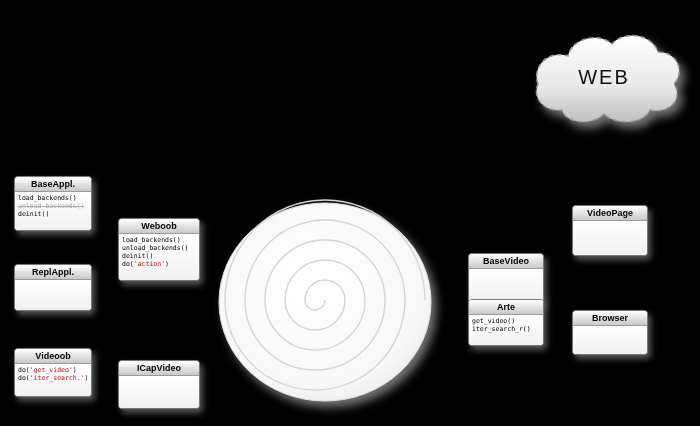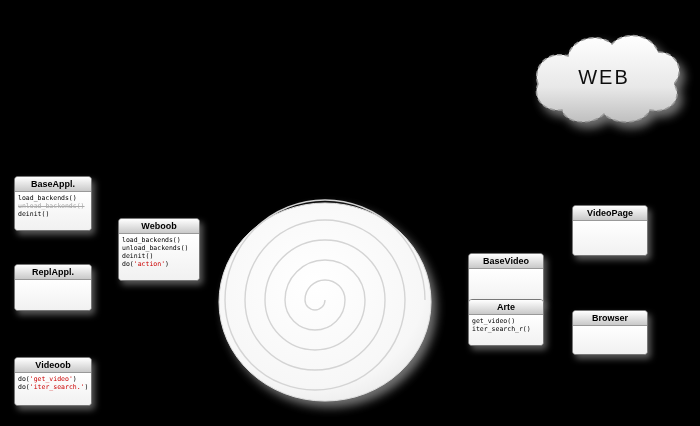--- a/index.html
+++ b/index.html
@@ -97,28 +97,32 @@
         <div class="mline"><span>deinit()</span></div>
         <div class="mline"><span>do(</span><span style="color: rgb(204, 0, 0);">'action'</span><span>)</span></div>
       </div>
   </div>
 
   <div class="cls" style="left:14px;top:264px;width:76px;">
     <div class="cls-h">ReplAppl.</div>
     <div class="cls-b" style="min-height:26px;"></div>
   </div>
 
-  <div class="cls" style="left:14px;top:357px;width:76px;">
+  <div class="cls" style="left:14px;top:348px;width:76px;">
     <div class="cls-h">Videoob</div>
     <div class="cls-b" style="min-height:28px;">
         <div class="mline"><span>do(</span><span style="color: rgb(204, 0, 0);">'get_video'</span><span>)</span></div>
         <div class="mline"><span>do(</span><span style="color: rgb(204, 0, 0);">'iter_search.'</span><span>)</span></div>
       </div>
   </div>
 
+  <div class="cls" style="left:118px;top:360px;width:80px;">
+    <div class="cls-h">ICapVideo</div>
+    <div class="cls-b" style="min-height:28px;"></div>
+  </div>
 
   <div class="cls" style="left:468px;top:208px;width:74px;margin-top:45px;">
     <div class="cls-h">BaseVideo</div>
     <div class="cls-b" style="min-height:30px;"></div>
   </div>
 
   <div class="cls" style="left:572px;top:205px;width:74px;">
     <div class="cls-h">VideoPage</div>
     <div class="cls-b" style="min-height:30px;"></div>
   </div>

